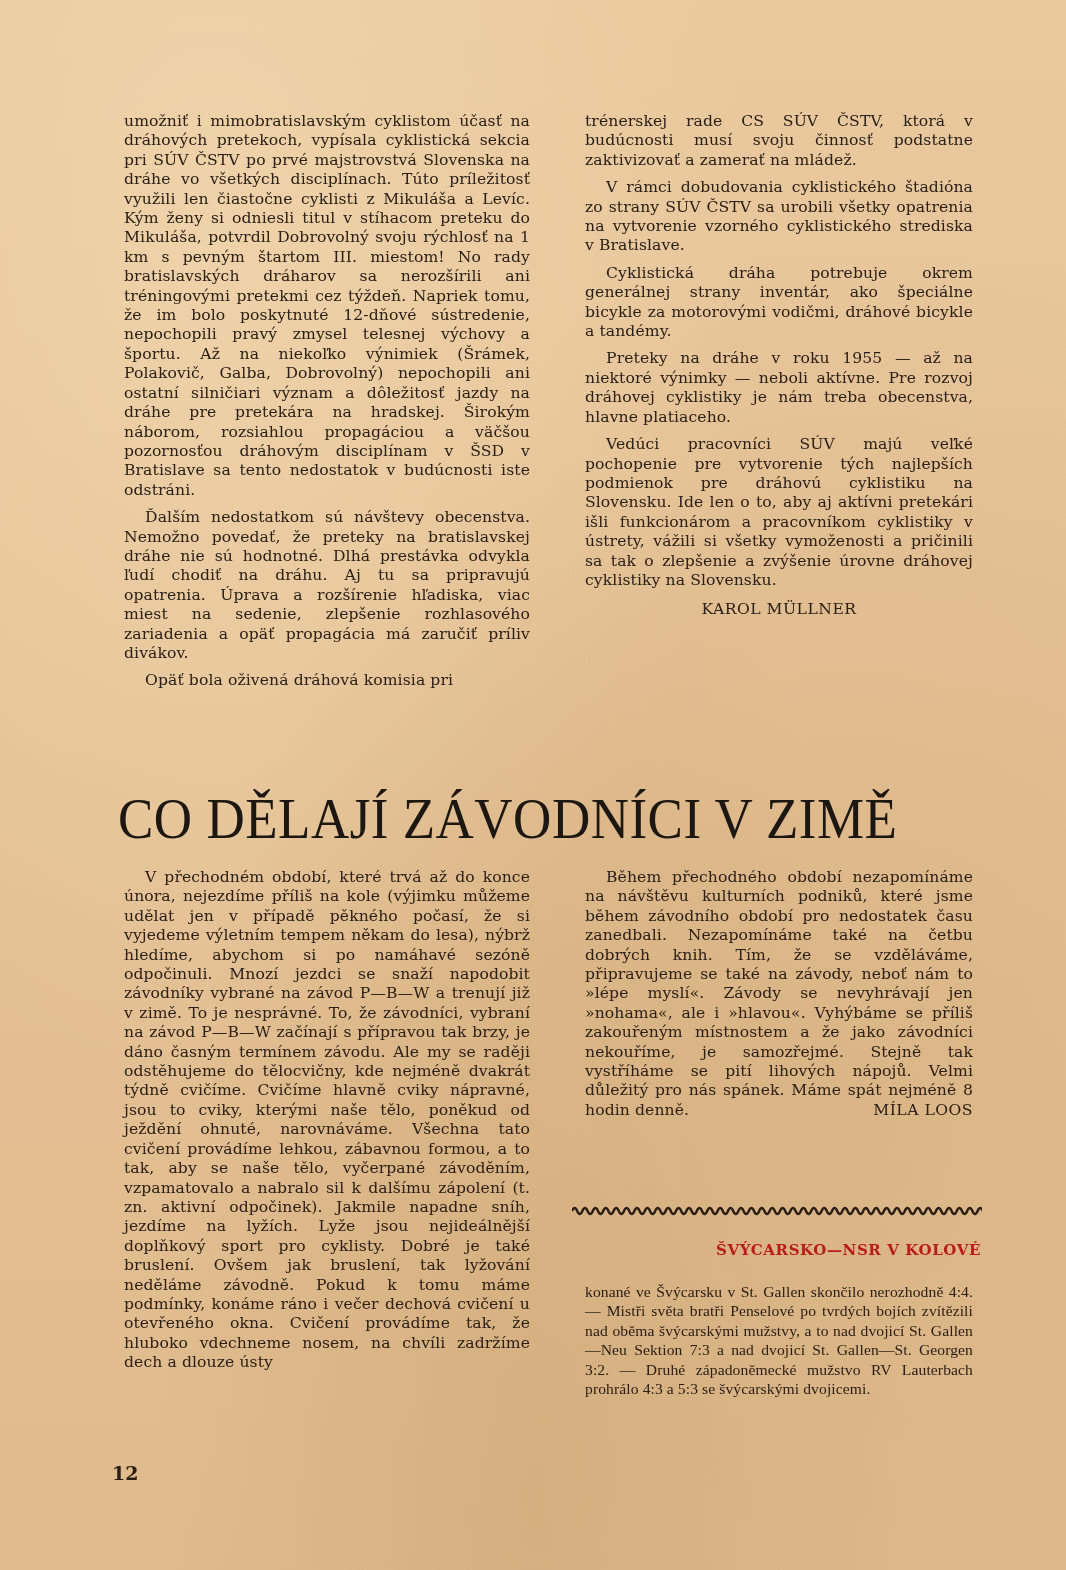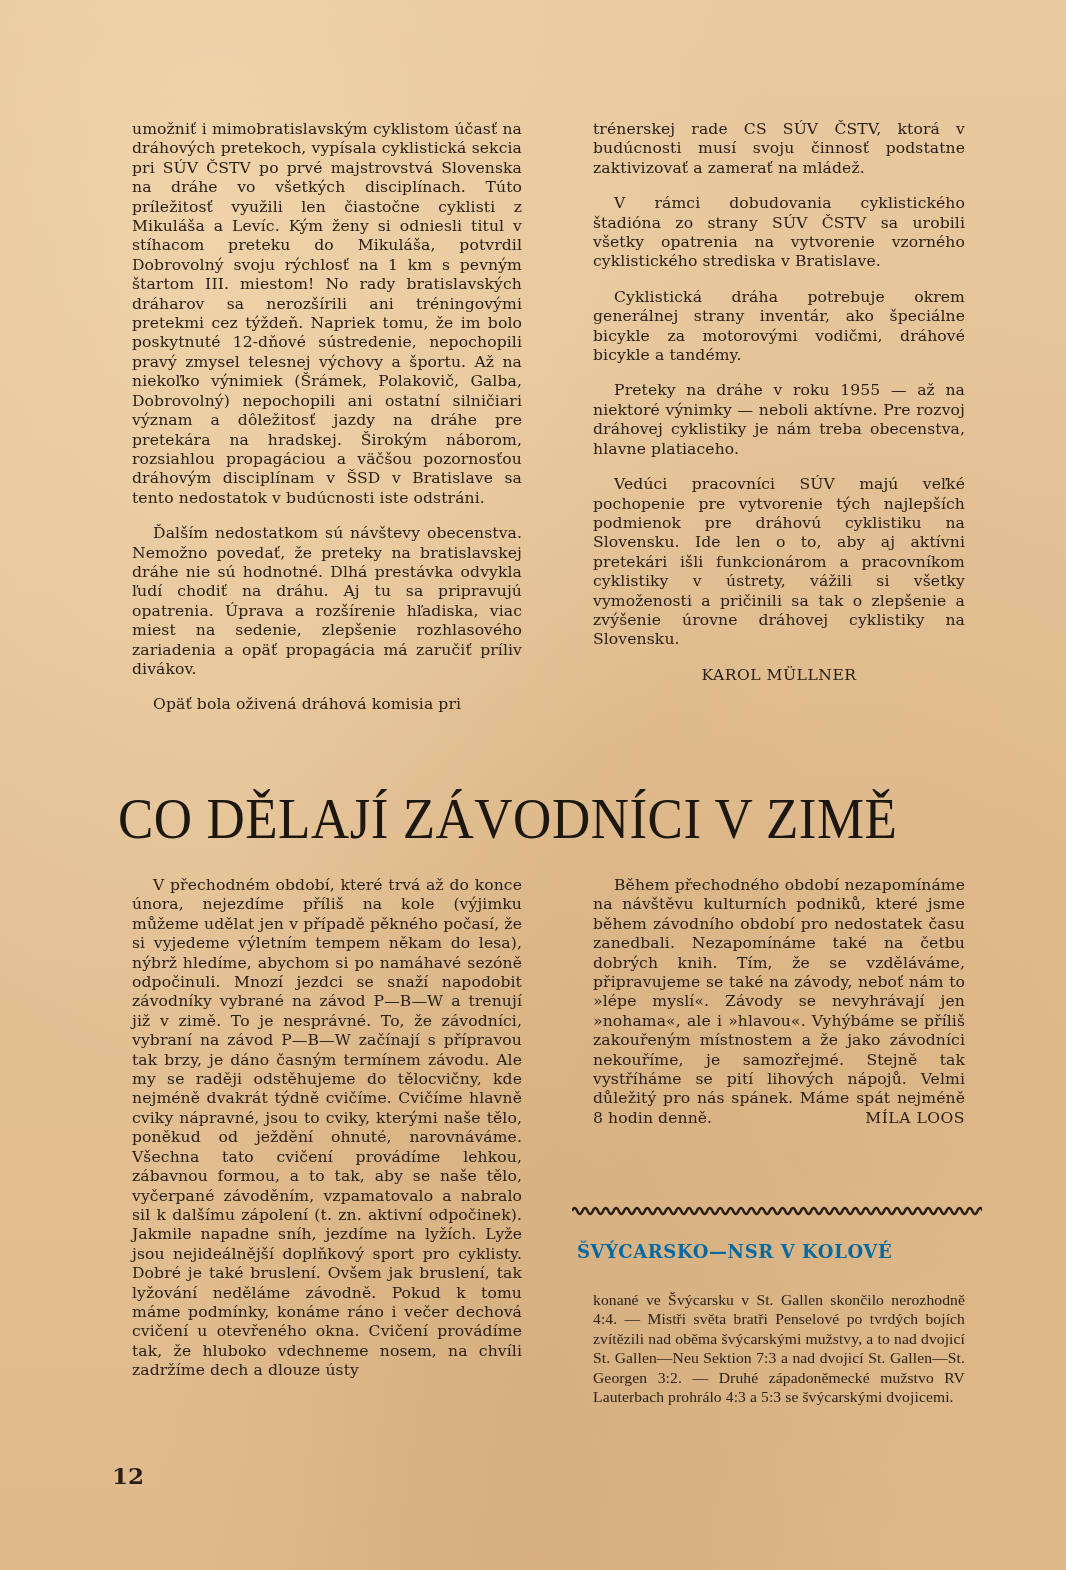--- a/index.html
+++ b/index.html
@@ -15,21 +15,21 @@
     color: #2a2018;
     position: relative;
   }
   .col {
     position: absolute;
     font-size: 15.6px;
     line-height: 19.4px;
     text-align: justify;
     letter-spacing: 0.1px;
   }
-  .col p { margin: 16px; text-indent: 1.35em; }
+  .col p { margin: 8px; text-indent: 1.35em; }
   .col p.noindent { text-indent: 0; }
   #top-left  { left: 116px; top: 104px; width: 422px; }
   #top-right { left: 577px; top: 104px; width: 404px; }
   #bot-left  { left: 116px; top: 860px; width: 422px; }
   #bot-right { left: 577px; top: 860px; width: 404px; }
   .signature {
     text-align: center; text-indent: 0 !important;
     letter-spacing: 0.5px; margin-top: 10px !important;
   }
   .headline {
@@ -38,27 +38,27 @@
     font-size: 53px; line-height: 60px; letter-spacing: 0.5px;
     color: #1d1712; white-space: nowrap;
     transform: scaleY(1.08); transform-origin: left top;
   }
   .sig-inline { float: right; letter-spacing: 0.5px; }
   .wavy {
     position: absolute; left: 572px; top: 1203px; width: 410px; height: 16px;
   }
   .subhead {
     position: absolute; left: 577px; top: 1241px; width: 404px;
-    text-align: left; font-weight: bold; font-size: 18px;
-    letter-spacing: 0.6px; color: #0369a1;
+    text-align: right; font-weight: bold; font-size: 15px;
+    letter-spacing: 0.6px; color: #b91c1c;
   }
   #news { left: 577px; top: 1274px; width: 404px; font-family: Liberation Serif, serif; }
   .page-number {
     position: absolute; left: 112px; top: 1462px;
-    font-weight: bold; font-size: 23px; color: #2a1e14;
+    font-weight: bold; font-size: 19px; color: #2a1e14;
   }
 </style>
 </head>
 <body>
 
 <div class="col" id="top-left">
   <p class="noindent">umožniť i mimobratislavským cyklistom účasť na dráhových pretekoch, vypísala cyklistická sekcia pri SÚV ČSTV po prvé majstrovstvá Slovenska na dráhe vo všetkých disciplínach. Túto príležitosť využili len čiastočne cyklisti z Mikuláša a Levíc. Kým ženy si odniesli titul v stíhacom preteku do Mikuláša, potvrdil Dobrovolný svoju rýchlosť na 1 km s pevným štartom III. miestom! No rady bratislavských dráharov sa nerozšírili ani tréningovými pretekmi cez týždeň. Napriek tomu, že im bolo poskytnuté 12-dňové sústredenie, nepochopili pravý zmysel telesnej výchovy a športu. Až na niekoľko výnimiek (Šrámek, Polakovič, Galba, Dobrovolný) nepochopili ani ostatní silničiari význam a dôležitosť jazdy na dráhe pre pretekára na hradskej. Širokým náborom, rozsiahlou propagáciou a väčšou pozornosťou dráhovým disciplínam v ŠSD v Bratislave sa tento nedostatok v budúcnosti iste odstráni.</p>
   <p>Ďalším nedostatkom sú návštevy obecenstva. Nemožno povedať, že preteky na bratislavskej dráhe nie sú hodnotné. Dlhá prestávka odvykla ľudí chodiť na dráhu. Aj tu sa pripravujú opatrenia. Úprava a rozšírenie hľadiska, viac miest na sedenie, zlepšenie rozhlasového zariadenia a opäť propagácia má zaručiť príliv divákov.</p>
   <p>Opäť bola oživená dráhová komisia pri</p>
 </div>

